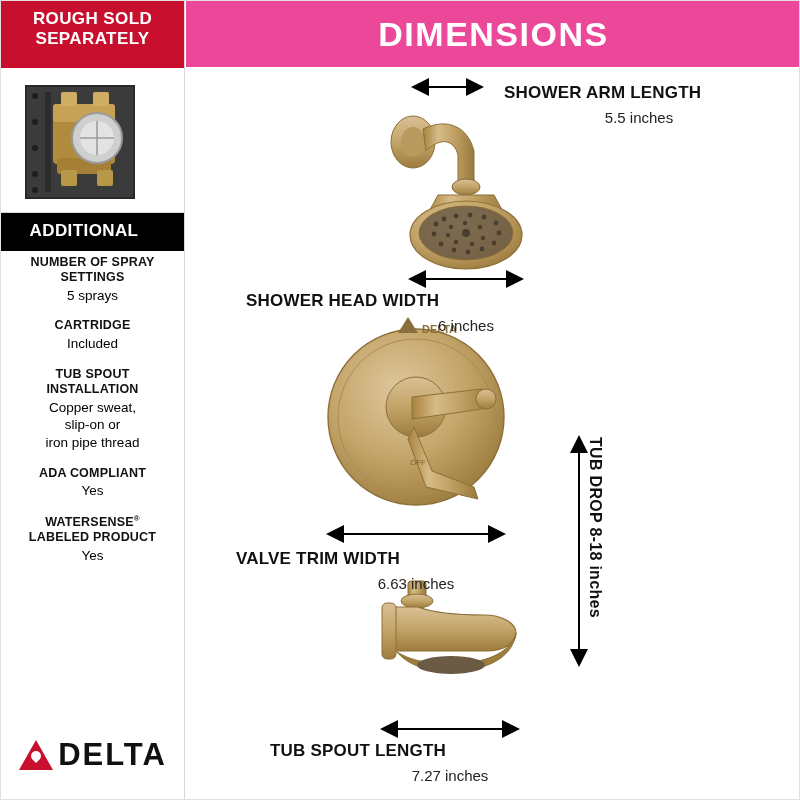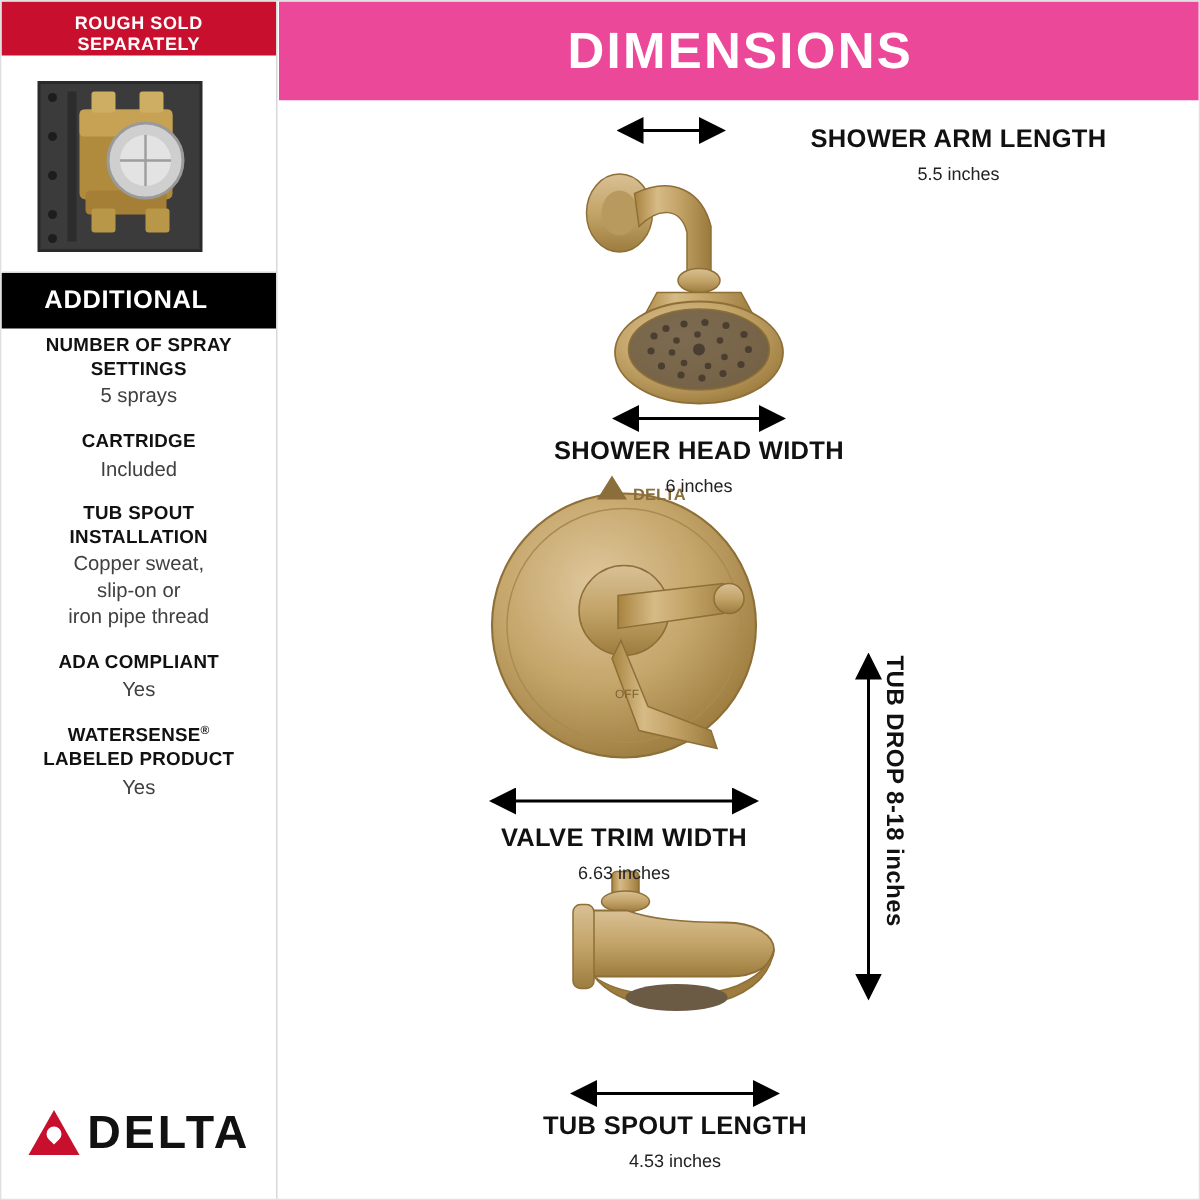--- a/index.html
+++ b/index.html
@@ -31,23 +31,23 @@
     background: #ffffff;
     border-right: 1px solid #d8d8d8;
     box-sizing: border-box;
   }
   .red-banner {
     background: #c8102e;
     color: #ffffff;
     text-align: center;
     font-weight: bold;
     letter-spacing: 0.4px;
-    padding: 8px 6px 0 6px;
+    padding: 8px 6px 20px 6px;
     line-height: 1.15;
-    font-size: 12px;
+    font-size: 17px;
   }
   .black-banner {
     background: #000000;
     color: #ffffff;
     text-align: center;
     font-weight: bold;
     letter-spacing: 0.4px;
     padding: 8px 23px 10px 6px;
     line-height: 1.15;
     font-size: 17px;
@@ -77,21 +77,21 @@
   }
   .info-label {
     font-size: 12.5px;
     font-weight: bold;
     color: #111111;
     line-height: 1.25;
     letter-spacing: 0.2px;
   }
   .info-value {
     font-size: 13.5px;
-    color: #404040;
+    color: #000000;
     line-height: 1.3;
     margin-top: 1px;
   }
   .sup {
     font-size: 8px;
     vertical-align: super;
   }
   #delta-logo-row {
     position: absolute;
     left: 0;
@@ -158,31 +158,31 @@
   #main {
     position: absolute;
     left: 185px;
     top: 66px;
     width: 615px;
     height: 734px;
     background: #ffffff;
   }
   .dim-label {
     position: absolute;
-    text-align: center;
+    text-align: left;
     font-weight: bold;
     font-size: 17px;
     color: #111111;
     letter-spacing: 0.2px;
     line-height: 1.2;
   }
   .dim-value {
     position: absolute;
     text-align: center;
-    font-size: 12px;
+    font-size: 15px;
     color: #222222;
   }
   .vertical-text {
     position: absolute;
     font-weight: bold;
     font-size: 16px;
     color: #111111;
     writing-mode: vertical-rl;
     text-orientation: mixed;
     letter-spacing: 0.3px;
@@ -416,17 +416,17 @@
 
     <div class="dim-label" style="left:60px; top:224px; width:440px;">SHOWER HEAD WIDTH</div>
     <div class="dim-value" style="left:60px; top:250px; width:440px;">6 inches</div>
 
     <div class="dim-label" style="left:50px; top:482px; width:360px;">VALVE TRIM WIDTH</div>
     <div class="dim-value" style="left:50px; top:508px; width:360px;">6.63 inches</div>
 
     <div class="vertical-text" style="left:400px; top:370px; height:228px;">TUB DROP 8-18 inches</div>
 
     <div class="dim-label" style="left:84px; top:674px; width:360px;">TUB SPOUT LENGTH</div>
-    <div class="dim-value" style="left:84px; top:700px; width:360px;">4.53 inches</div>
+    <div class="dim-value" style="left:84px; top:700px; width:360px;">7.27 inches</div>
 
   </div>
 
 </div>
 
 </body></html>

